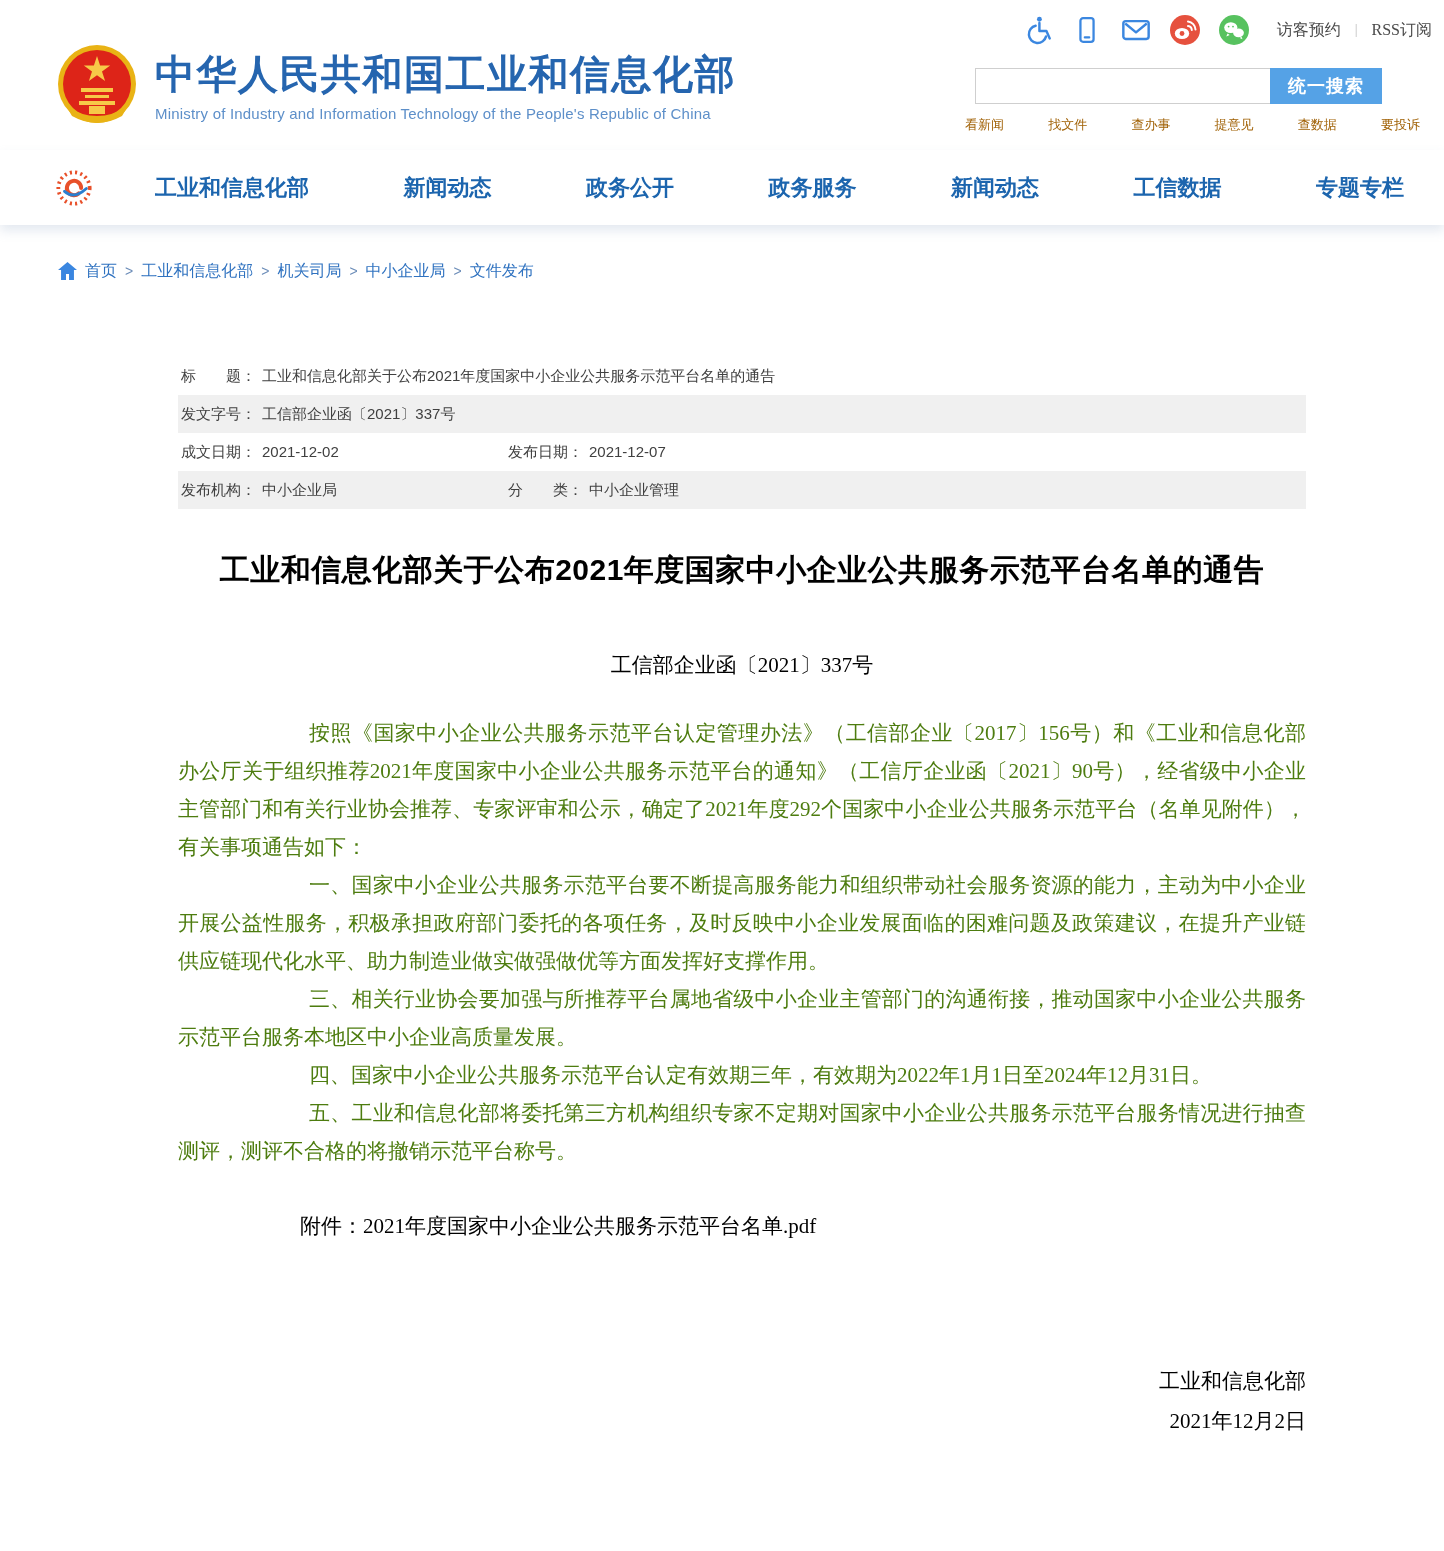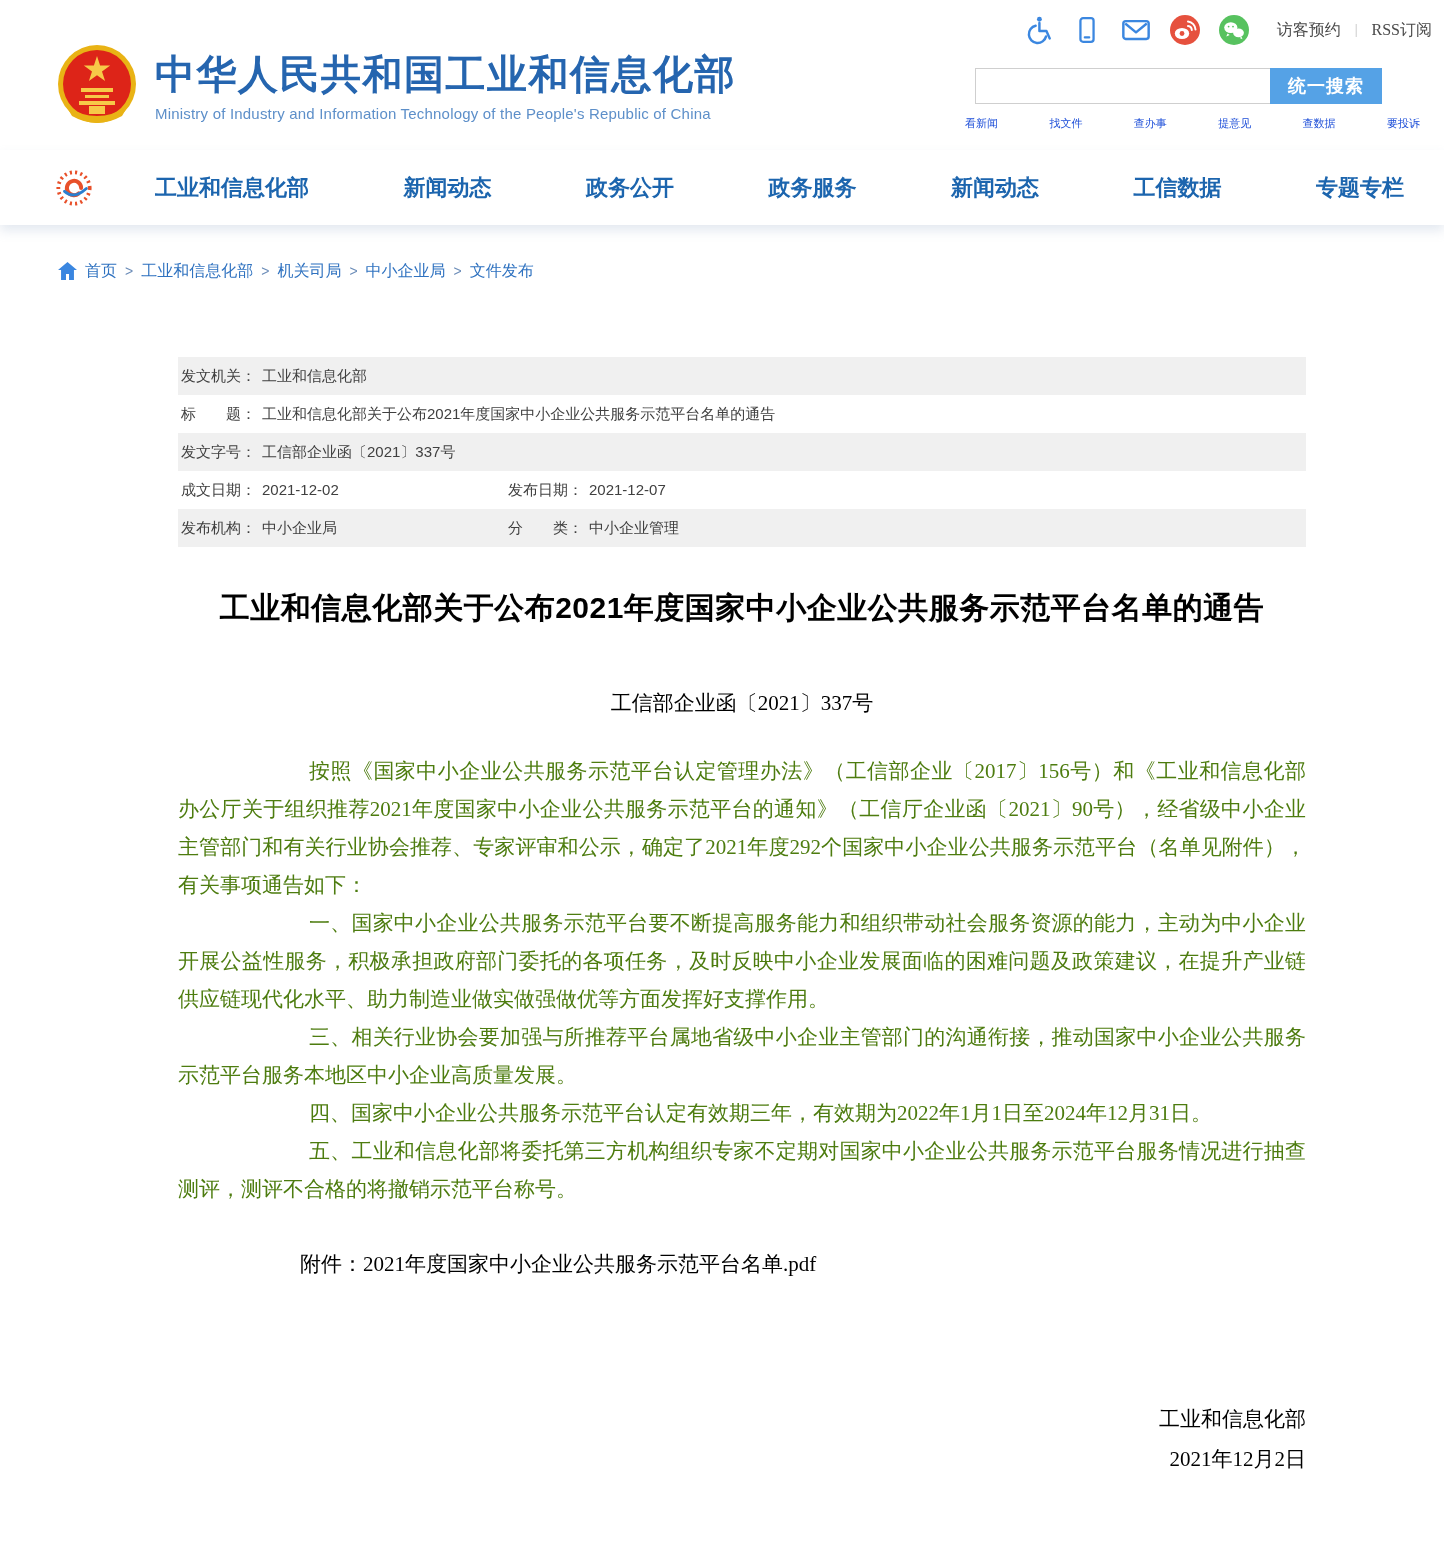--- a/index.html
+++ b/index.html
@@ -21,21 +21,21 @@
   .topbar { position:absolute; top:14px; right:12px; display:flex; align-items:center; gap:17px; }
   .topbar .icn { width:32px; height:32px; display:flex; align-items:center; justify-content:center; cursor:pointer; }
   .topbar-links { display:flex; align-items:center; gap:14px; margin-left:10px; font-size:16px; color:#4a4a4a;font-family:Liberation Serif, serif; }
   .topbar-links .sep { color:#bbb; font-size:14px; }
   .topbar-links span.lnk { cursor:pointer; }
 
   .searchbar { position:absolute; left:975px; top:68px; width:407px; height:36px; display:flex; }
   .search-input { flex:1; height:36px; border:1px solid #cfcfcf; border-right:none; outline:none; padding:0 10px; font-size:15px; }
   .search-btn { width:112px; height:36px; border:none; background:#55a2e6; color:#fff; font-size:18px; font-weight:bold; cursor:pointer; font-family:inherit; letter-spacing:1px; }
 
-  .quick-links { position:absolute; left:965px; top:116px; width:455px; display:flex; justify-content:space-between; font-size:11px; color:#1d4ed8; }
+  .quick-links { position:absolute; left:965px; top:116px; width:455px; display:flex; justify-content:space-between; font-size:13px; color:#a16207; }
   .quick-links span { cursor:pointer; }
 
   
   .nav { position:relative; height:75px; background:#fff; display:flex; align-items:center; padding:0 40px 0 55px; box-shadow:0 6px 10px rgba(150,170,200,0.25); }
   .nav-logo { width:38px; height:38px; margin-right:62px; flex:none; }
   .nav-items { flex:1; display:flex; justify-content:space-between; align-items:center; }
   .nav-item { font-size:22px; font-weight:bold; color:#1c65ae; cursor:pointer; white-space:nowrap; }
 
   
   .breadcrumb { padding:33px 0 0 58px; display:flex; align-items:center; gap:8px; font-size:16px; height:59px;text-align:center; }
@@ -183,23 +183,20 @@
     <span class="crumb">机关司局</span>
     <span class="crumb-sep">&gt;</span>
     <span class="crumb">中小企业局</span>
     <span class="crumb-sep">&gt;</span>
     <span class="crumb">文件发布</span>
   </div>
 
   <div class="content">
 
     <div class="meta-table">
-      <div class="meta-row gray">
-        <span class="meta-label">发文机关：</span><span class="meta-value">工业和信息化部</span>
-      </div>
       <div class="meta-row">
         <span class="meta-label">标　　题：</span><span class="meta-value">工业和信息化部关于公布2021年度国家中小企业公共服务示范平台名单的通告</span>
       </div>
       <div class="meta-row gray">
         <span class="meta-label">发文字号：</span><span class="meta-value">工信部企业函〔2021〕337号</span>
       </div>
       <div class="meta-row">
         <span class="meta-label">成文日期：</span><span class="meta-value">2021-12-02</span>
         <span class="meta-cell2"><span class="meta-label">发布日期：</span><span class="meta-value">2021-12-07</span></span>
       </div>

